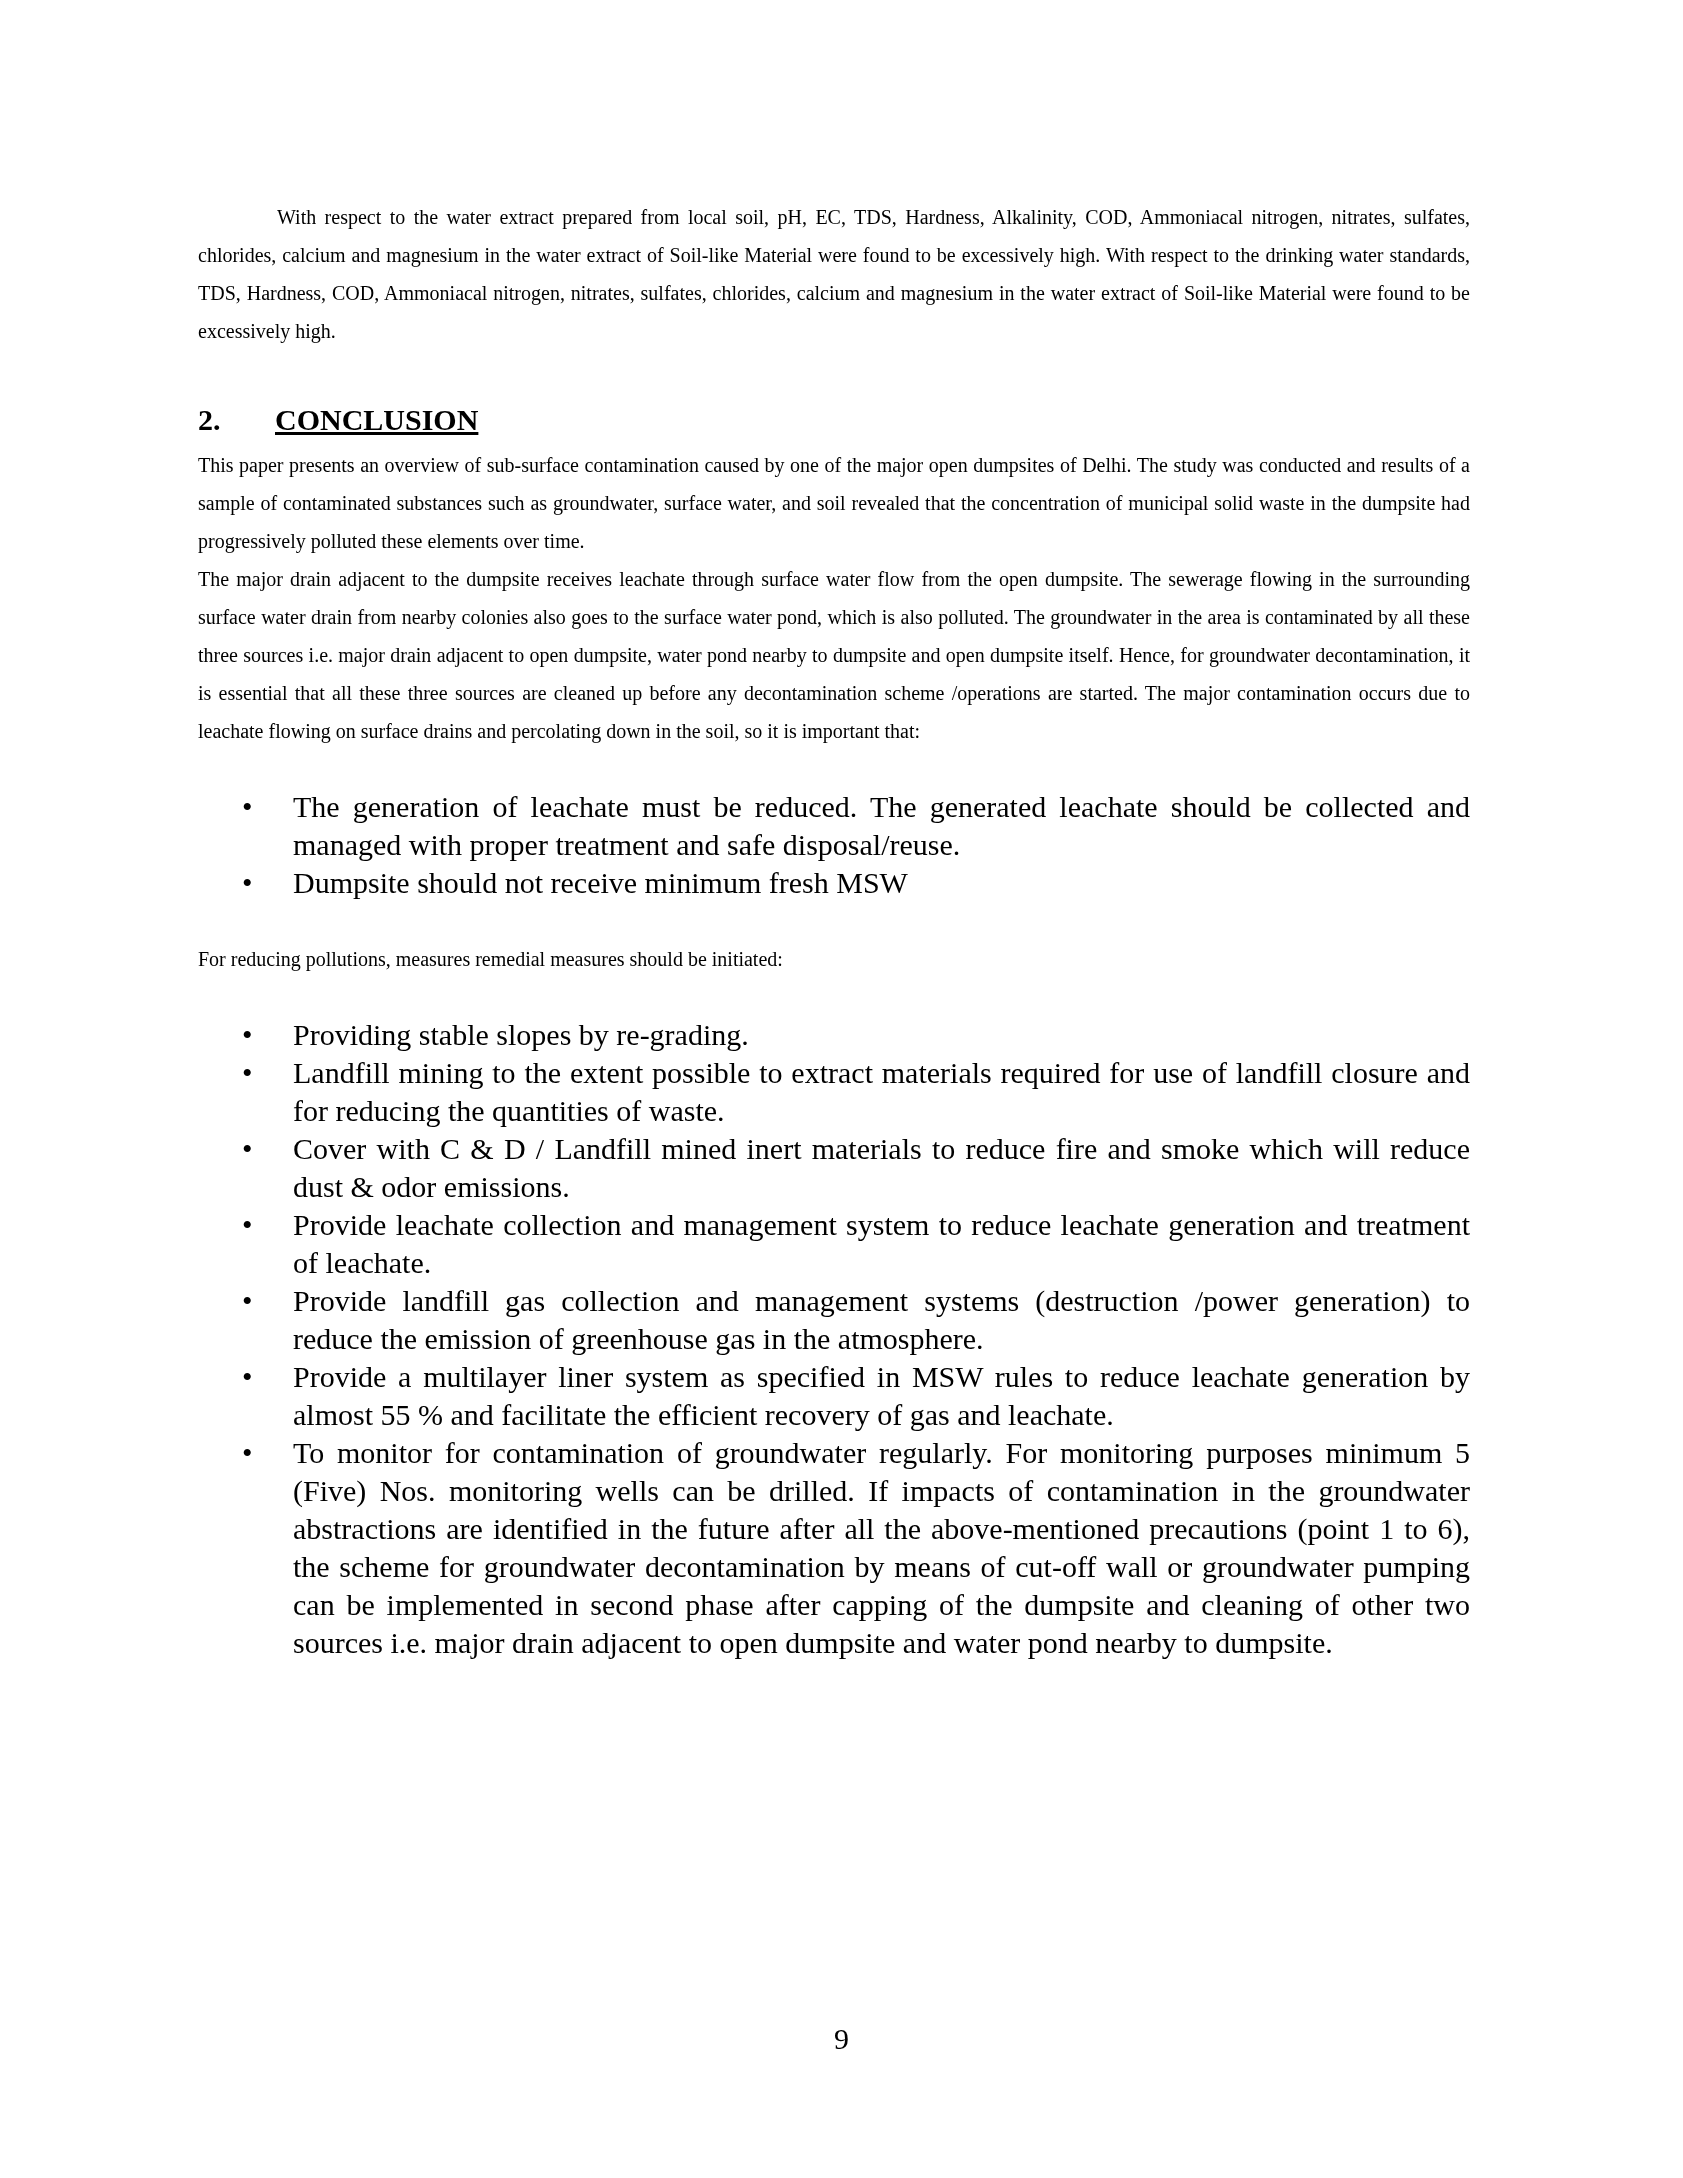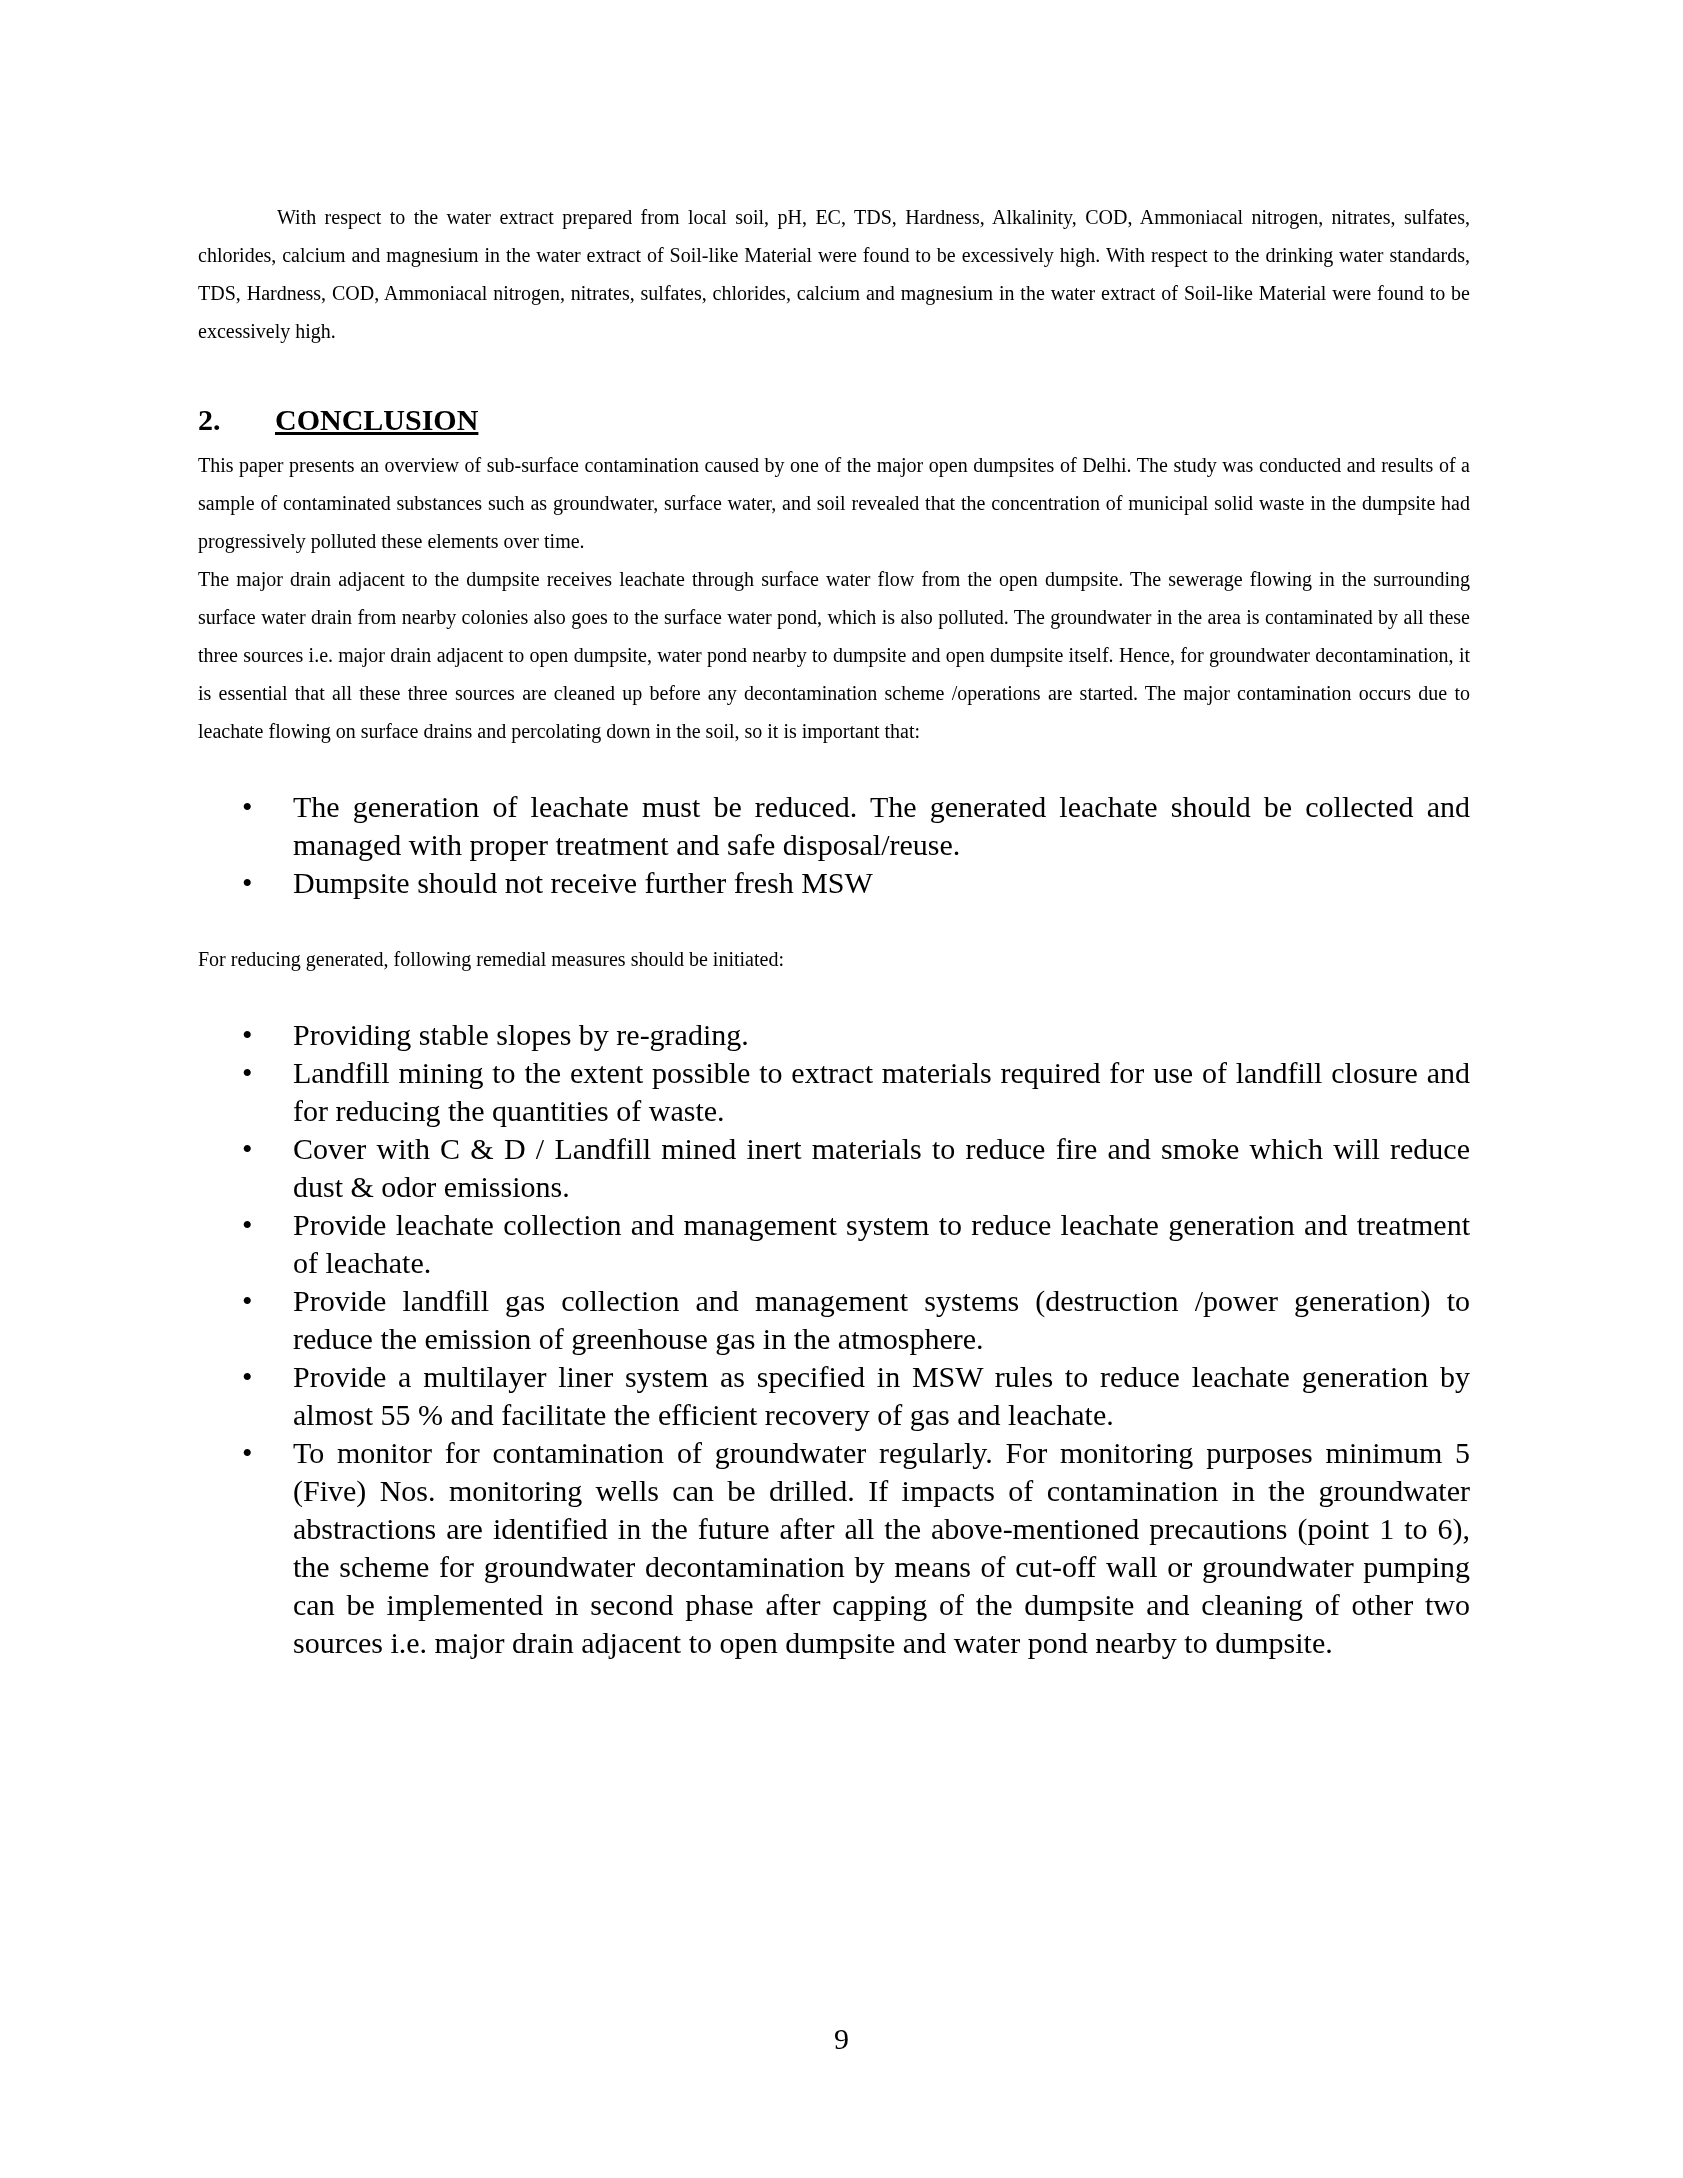--- a/index.html
+++ b/index.html
@@ -28,24 +28,24 @@
 
   <h2>
     <span class="num">2.</span><span>CONCLUSION</span>
   </h2>
 
   <p>This paper presents an overview of sub-surface contamination caused by one of the major open dumpsites of Delhi. The study was conducted and results of a sample of contaminated substances such as groundwater, surface water, and soil revealed that the concentration of municipal solid waste in the dumpsite had progressively polluted these elements over time.</p>
   <p>The major drain adjacent to the dumpsite receives leachate through surface water flow from the open dumpsite. The sewerage flowing in the surrounding surface water drain from nearby colonies also goes to the surface water pond, which is also polluted. The groundwater in the area is contaminated by all these three sources i.e. major drain adjacent to open dumpsite, water pond nearby to dumpsite and open dumpsite itself. Hence, for groundwater decontamination, it is essential that all these three sources are cleaned up before any decontamination scheme /operations are started. The major contamination occurs due to leachate flowing on surface drains and percolating down in the soil, so it is important that:</p>
 
   <ul class="first">
     <li><span class="bullet">•</span><span>The generation of leachate must be reduced. The generated leachate should be collected and managed with proper treatment and safe disposal/reuse.</span></li>
-    <li><span class="bullet">•</span><span>Dumpsite should not receive further fresh MSW</span></li>
+    <li><span class="bullet">•</span><span>Dumpsite should not receive minimum fresh MSW</span></li>
   </ul>
 
-  <p class="lead">For reducing generated, following remedial measures should be initiated:</p>
+  <p class="lead">For reducing pollutions, measures remedial measures should be initiated:</p>
 
   <ul class="second">
     <li><span class="bullet">•</span><span>Providing stable slopes by re-grading.</span></li>
     <li><span class="bullet">•</span><span>Landfill mining to the extent possible to extract materials required for use of landfill closure and for reducing the quantities of waste.</span></li>
     <li><span class="bullet">•</span><span>Cover with C &amp; D / Landfill mined inert materials to reduce fire and smoke which will reduce dust &amp; odor emissions.</span></li>
     <li><span class="bullet">•</span><span>Provide leachate collection and management system to reduce leachate generation and treatment of leachate.</span></li>
     <li><span class="bullet">•</span><span>Provide landfill gas collection and management systems (destruction /power generation) to reduce the emission of greenhouse gas in the atmosphere.</span></li>
     <li><span class="bullet">•</span><span>Provide a multilayer liner system as specified in MSW rules to reduce leachate generation by almost 55 % and facilitate the efficient recovery of gas and leachate.</span></li>
     <li><span class="bullet">•</span><span>To monitor for contamination of groundwater regularly. For monitoring purposes minimum 5 (Five) Nos. monitoring wells can be drilled. If impacts of contamination in the groundwater abstractions are identified in the future after all the above-mentioned precautions (point 1 to 6), the scheme for groundwater decontamination by means of cut-off wall or groundwater pumping can be implemented in second phase after capping of the dumpsite and cleaning of other two sources i.e. major drain adjacent to open dumpsite and water pond nearby to dumpsite.</span></li>
   </ul>

